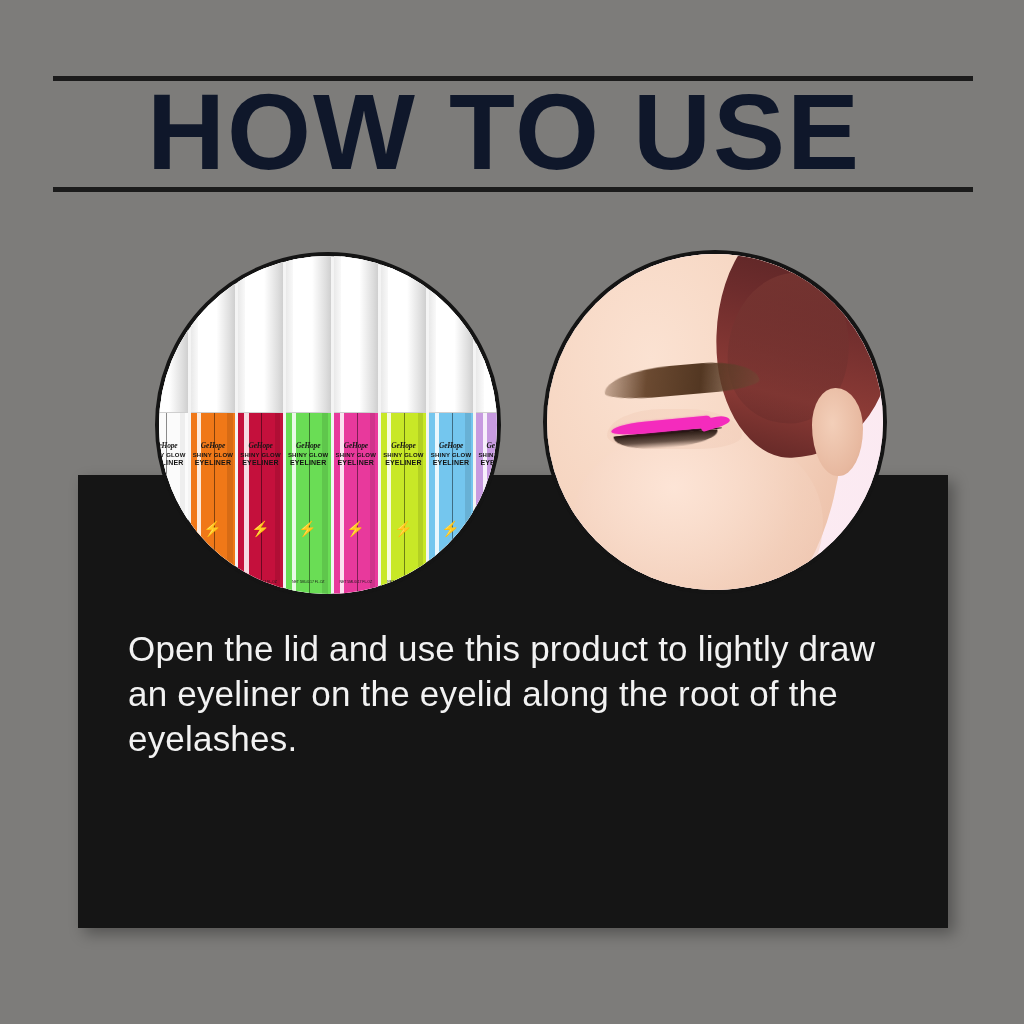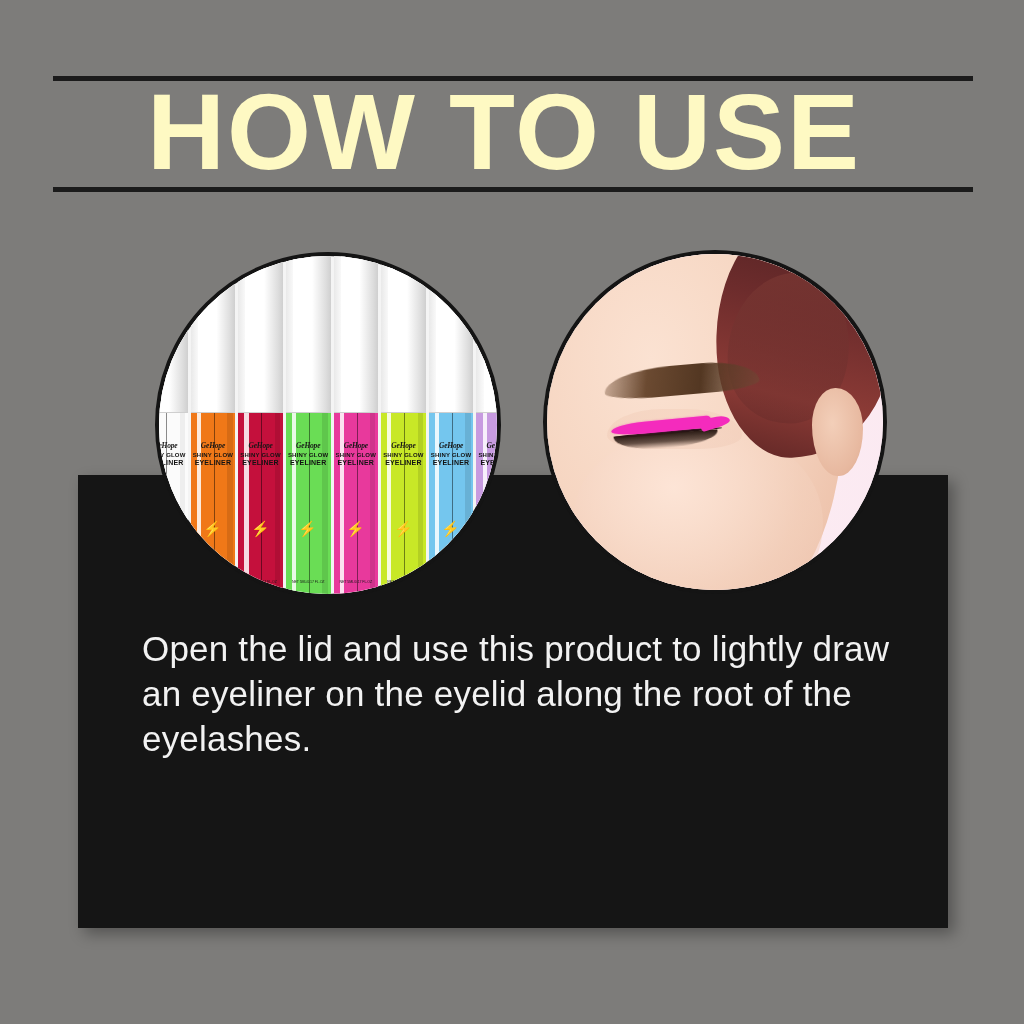--- a/index.html
+++ b/index.html
@@ -31,38 +31,38 @@
   .page-title {
     position: absolute;
     left: 147px;
     top: 79px;
     width: 830px;
     height: 106px;
     line-height: 106px;
     font-size: 108px;
     font-weight: bold;
     letter-spacing: 2px;
-    color: #fef9c3;
+    color: #0f172a;
     white-space: nowrap;
     font-family: "Liberation Sans", sans-serif;
   }
 
   
   .panel {
     position: absolute;
     left: 78px;
     top: 475px;
     width: 870px;
     height: 453px;
     background: #151515;
     box-shadow: 6px 6px 14px rgba(0,0,0,0.32);
   }
   .panel-text {
     position: absolute;
-    left: 142px;
+    left: 128px;
     top: 626px;
     width: 770px;
     font-size: 35px;
     line-height: 45px;
     color: #f2f2f2;
     font-family: "Liberation Sans", sans-serif;
     letter-spacing: 0.2px;
   }
 
   

